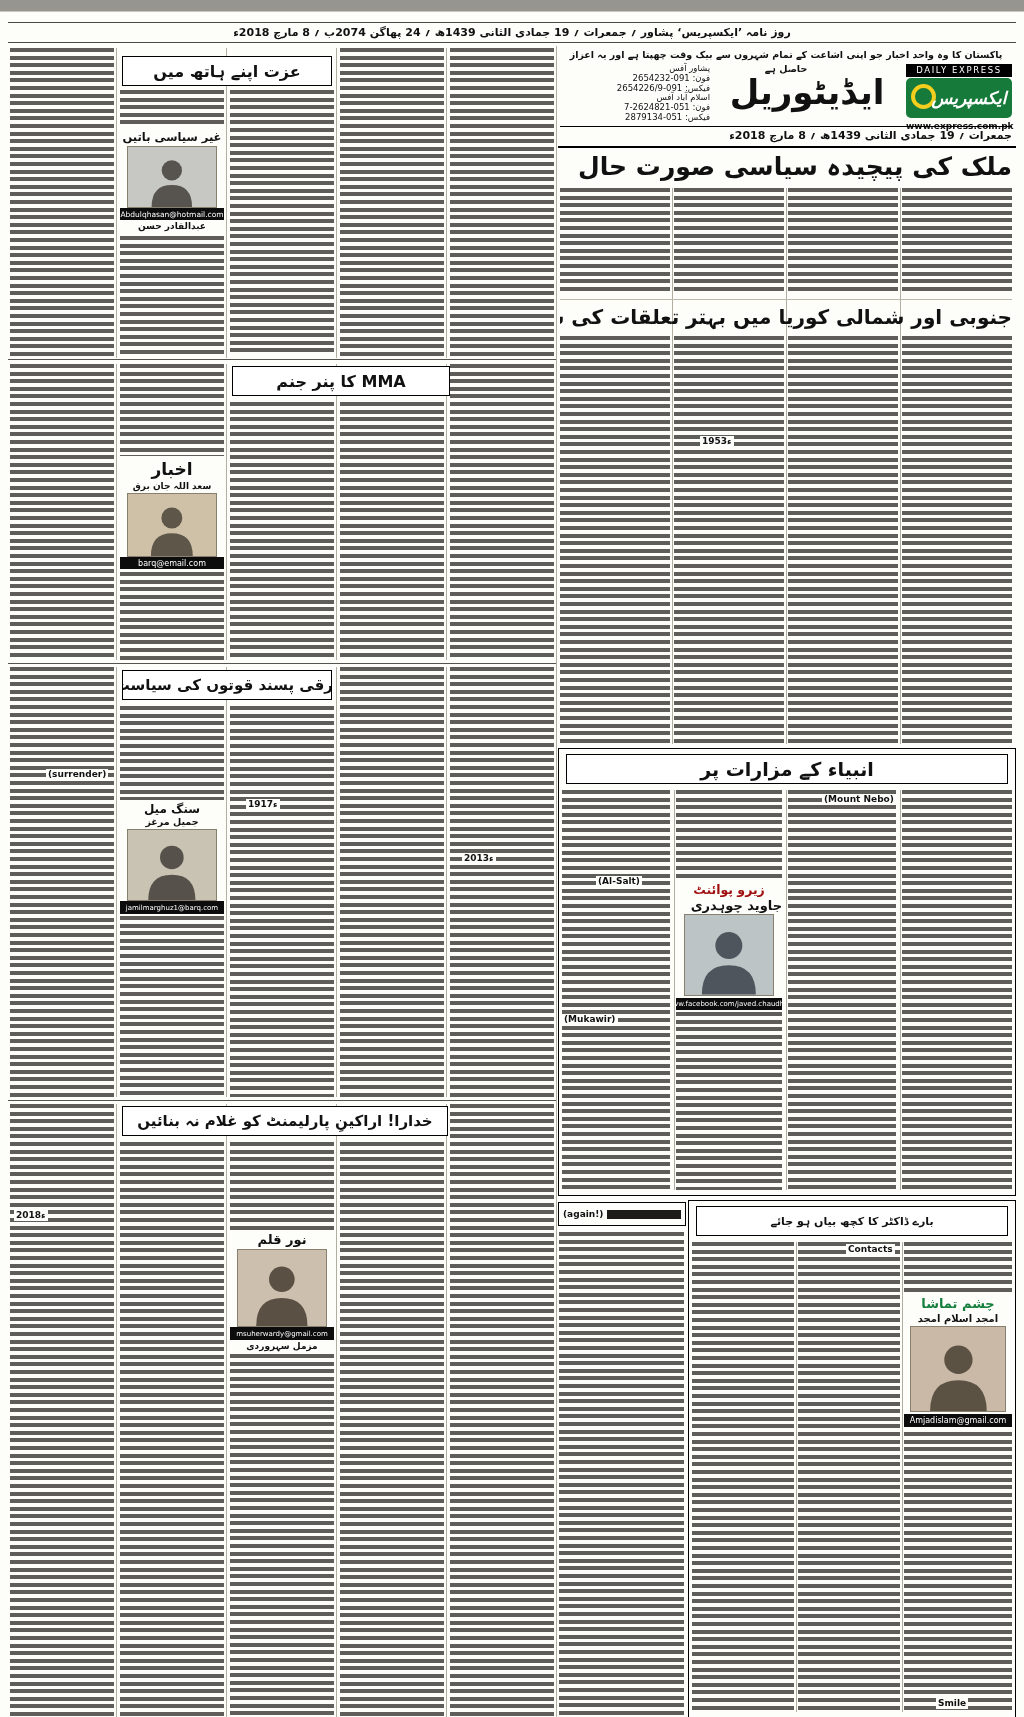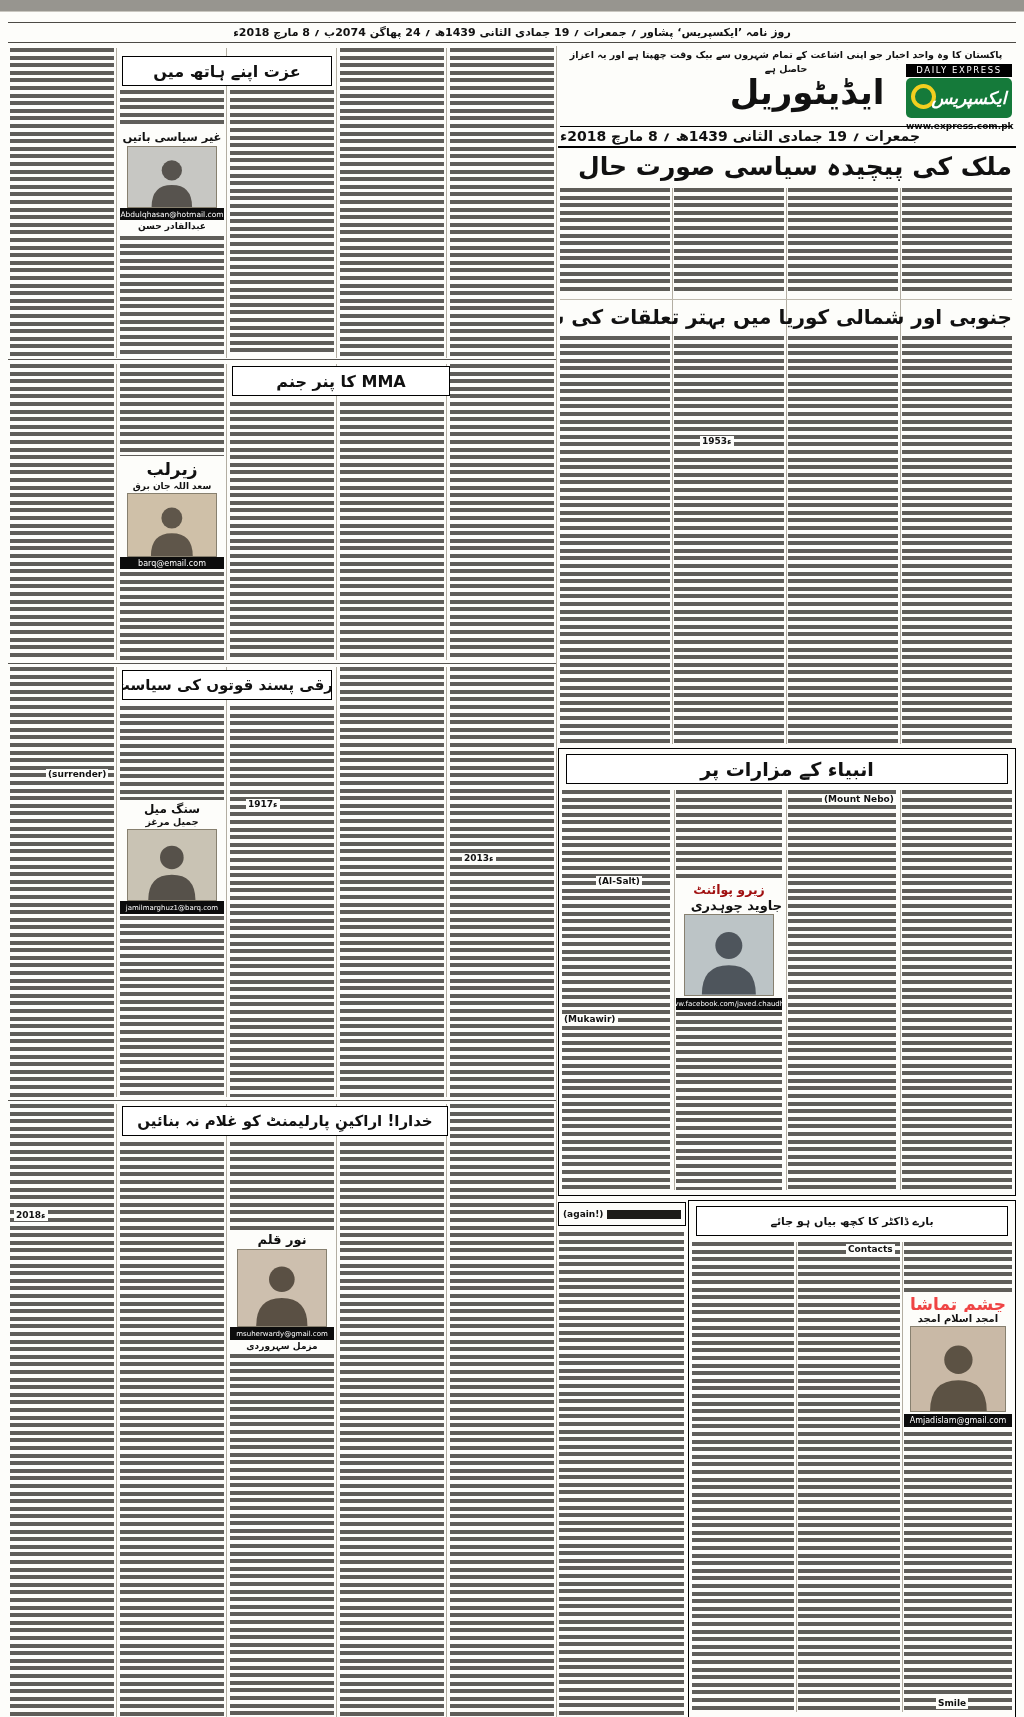--- a/index.html
+++ b/index.html
@@ -36,23 +36,31 @@
 
   <div class="abs" style="left:906px;top:66px;width:106px;height:40px;background:#157a3a;border-radius:5px;overflow:hidden;">
     <span style="position:absolute;left:5px;top:6px;width:25px;height:25px;border-radius:50%;border:4px solid #f2cf1f;"></span>
     <span class="rtl" style="position:absolute;right:4px;top:0;width:78px;height:40px;color:#fff;font-weight:800;font-size:17px;line-height:40px;text-align:center;font-style:italic;">ایکسپریس</span>
   </div>
 
   <div class="abs" style="left:906px;top:108px;width:106px;height:12px;font-size:9px;line-height:12px;text-align:center;font-weight:600;">www.express.com.pk</div>
 
   <div class="abs rtl" style="left:716px;top:56px;width:182px;height:48px;font-size:34px;font-weight:800;line-height:48px;text-align:center;">ایڈیٹوریل</div>
 
+  <div class="abs rtl" style="left:560px;top:52px;width:150px;height:60px;font-size:8.5px;line-height:9.8px;text-align:right;">
+    <div>پشاور آفس</div>
+    <div>فون: 091-2654232</div>
+    <div>فیکس: 091-2654226/9</div>
+    <div>اسلام آباد آفس</div>
+    <div>فون: 051-2624821-7</div>
+    <div>فیکس: 051-2879134</div>
+  </div>
 
   <div class="hline" style="left:560px;top:114px;width:452px;background:#000;"></div>
-  <div class="abs rtl" style="left:560px;top:116px;width:452px;height:16px;font-size:14px;font-weight:800;line-height:16px;text-align:left;">جمعرات ؍ 19 جمادی الثانی 1439ھ ؍ 8 مارچ 2018ء</div>
+  <div class="abs rtl" style="left:560px;top:116px;width:452px;height:16px;font-size:11px;font-weight:800;line-height:16px;text-align:right;">جمعرات ؍ 19 جمادی الثانی 1439ھ ؍ 8 مارچ 2018ء</div>
   <div class="hline" style="left:558px;top:134px;width:458px;height:2px;background:#000;"></div>
 
   <div class="headline" style="left:560px;top:138px;width:452px;height:34px;font-size:25px;line-height:34px;">ملک کی پیچیدہ سیاسی صورت حال</div>
 
   <div class="vline" style="left:672px;top:176px;height:556px;"></div>
   <div class="vline" style="left:786px;top:176px;height:556px;"></div>
   <div class="vline" style="left:900px;top:176px;height:556px;"></div>
 
   <div class="sim" style="left:560px;top:176px;width:110px;height:106px;"></div>
   <div class="sim" style="left:674px;top:176px;width:110px;height:106px;"></div>
@@ -99,21 +107,21 @@
   <div class="hbox" style="left:696px;top:1194px;width:312px;height:30px;font-size:11px;">بارے ڈاکٹر کا کچھ بیاں ہو جائے</div>
 
   <div class="vline" style="left:796px;top:1230px;height:470px;"></div>
   <div class="vline" style="left:902px;top:1230px;height:470px;"></div>
 
   <div class="sim" style="left:692px;top:1230px;width:102px;height:470px;"></div>
   <div class="sim" style="left:798px;top:1230px;width:102px;height:470px;"></div>
   <div class="sim" style="left:904px;top:1230px;width:108px;height:52px;"></div>
   <div class="sim" style="left:904px;top:1420px;width:108px;height:280px;"></div>
 
-  <div class="clabel" style="left:904px;top:1284px;width:108px;height:16px;font-size:17px;font-weight:800;color:#ef4444;line-height:16px;">چشمِ تماشا</div>
+  <div class="clabel" style="left:904px;top:1284px;width:108px;height:16px;font-size:13px;font-weight:800;color:#15803d;line-height:16px;">چشمِ تماشا</div>
   <div class="clabel" style="left:904px;top:1300px;width:108px;height:13px;font-size:10px;font-weight:700;line-height:13px;">امجد اسلام امجد</div>
   <div class="photo" style="left:910px;top:1314px;width:96px;height:86px;background:#c9b9a6;">
     <svg viewBox="0 0 60 60">
         <circle cx="30" cy="20" r="11" fill="#5c5244"></circle>
         <path d="M8 60 Q8 36 30 36 Q52 36 52 60 Z" fill="#5c5244"></path>
       </svg>
   </div>
   <div class="ebar" style="left:904px;top:1402px;width:108px;height:13px;font-size:8px;">Amjadislam@gmail.com</div>
 
   <div class="chip" style="left:846px;top:1232px;">Contacts</div>
@@ -160,21 +168,21 @@
 
   <div class="hbox" style="left:232px;top:354px;width:218px;height:30px;font-size:16px;">MMA کا پنر جنم</div>
 
   <div class="sim" style="left:10px;top:352px;width:104px;height:296px;"></div>
   <div class="sim" style="left:120px;top:352px;width:104px;height:92px;"></div>
   <div class="sim" style="left:120px;top:560px;width:104px;height:88px;"></div>
   <div class="sim" style="left:230px;top:390px;width:104px;height:258px;"></div>
   <div class="sim" style="left:340px;top:390px;width:104px;height:258px;"></div>
   <div class="sim" style="left:450px;top:352px;width:104px;height:296px;"></div>
 
-  <div class="clabel" style="left:120px;top:446px;width:104px;height:22px;font-size:17px;font-weight:800;line-height:22px;">زیرلب</div>
+  <div class="clabel" style="left:120px;top:446px;width:104px;height:22px;font-size:17px;font-weight:800;line-height:22px;">اخبار</div>
   <div class="clabel" style="left:120px;top:468px;width:104px;height:12px;font-size:9px;font-weight:700;line-height:12px;">سعد اللہ جان برق</div>
   <div class="photo" style="left:127px;top:481px;width:90px;height:64px;background:#cfc0a8;">
     <svg viewBox="0 0 60 60">
         <circle cx="30" cy="20" r="11" fill="#5f564a"></circle>
         <path d="M8 60 Q8 36 30 36 Q52 36 52 60 Z" fill="#5f564a"></path>
       </svg>
   </div>
   <div class="ebar" style="left:120px;top:545px;width:104px;height:12px;font-size:8px;">barq@email.com</div>
 
   <div class="vline" style="left:116px;top:655px;height:430px;"></div>

